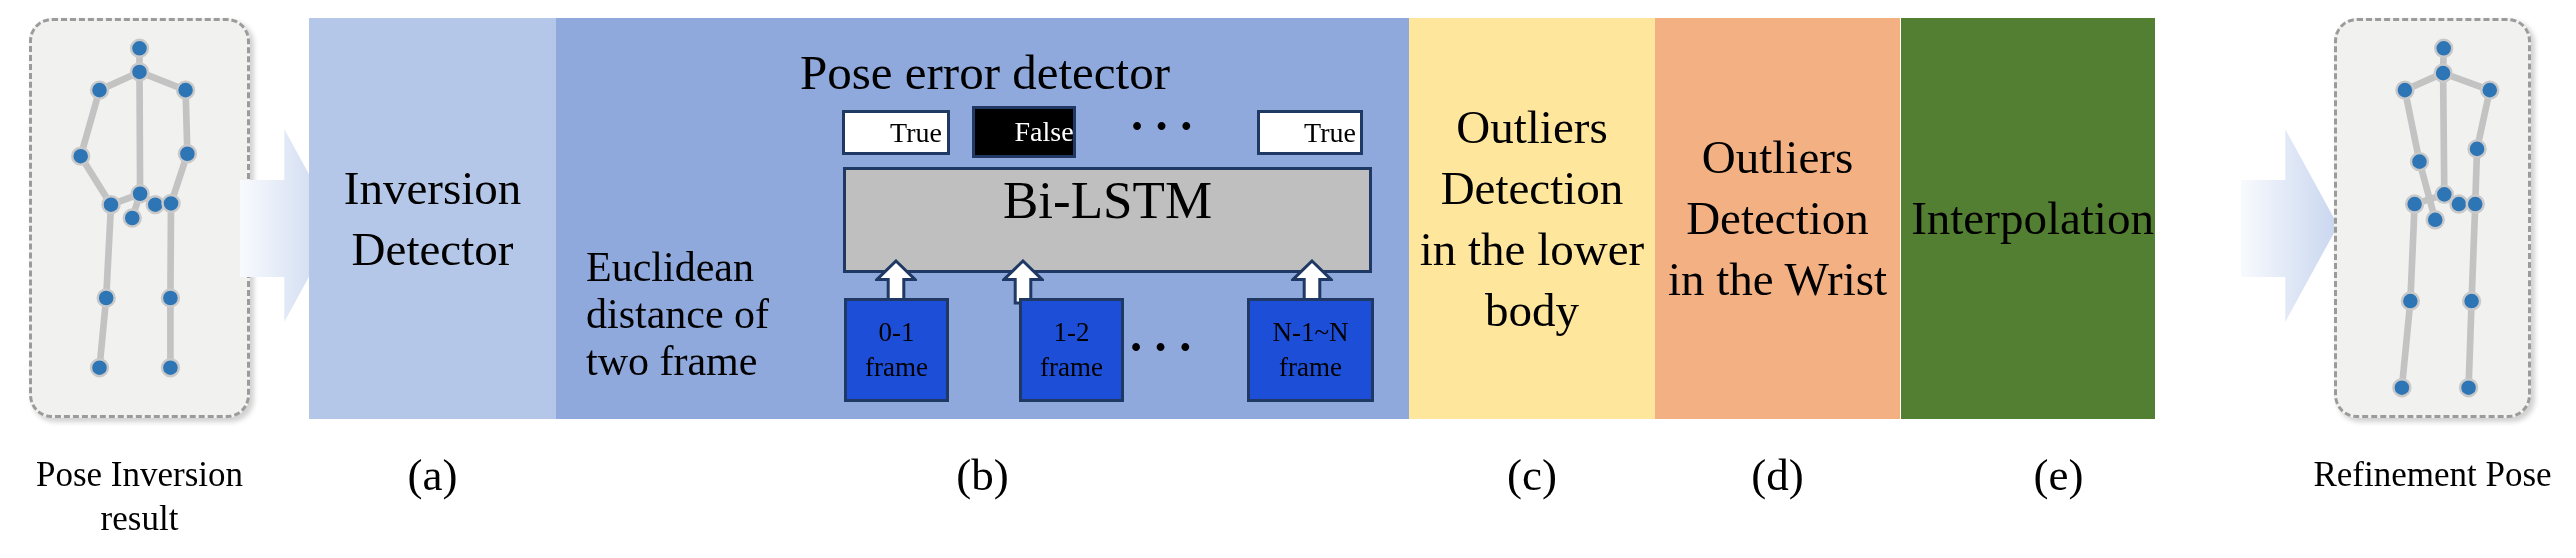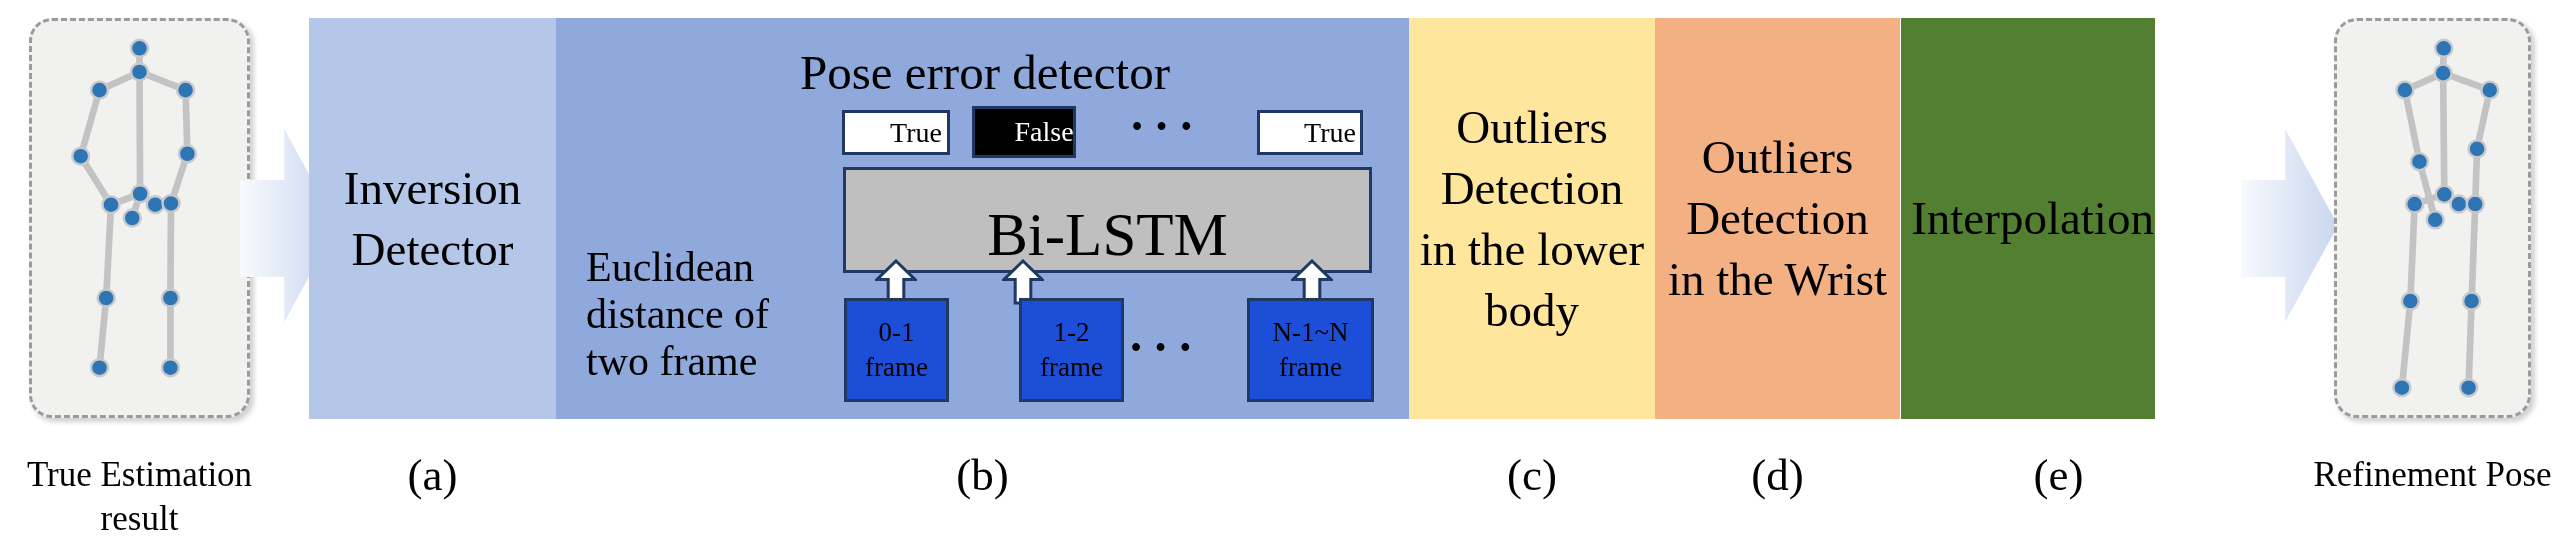--- a/index.html
+++ b/index.html
@@ -23,22 +23,22 @@
   
   .b-title{position:absolute;left:667px;top:44px;width:636px;text-align:center;font-size:49px;}
   .tfbox{
     position:absolute;background:#ffffff;border:3px solid #1f3864;box-sizing:border-box;
     display:flex;align-items:center;justify-content:center;font-size:28px;padding-left:40px;
   }
   .tfbox.false{background:#000000;color:#ffffff;}
   .dots{position:absolute;width:121px;text-align:center;font-size:29px;font-weight:bold;letter-spacing:3.6px;}
   .bilstm{
     position:absolute;left:843px;top:167px;width:529px;height:106px;background:#bfbfbf;
-    border:3px solid #1f3864;box-sizing:border-box;display:flex;align-items:flex-end;justify-content:center;
-    font-size:61px;
+    border:3px solid #1f3864;box-sizing:border-box;display:flex;align-items:flex-start;justify-content:center;
+    font-size:53px;
   }
   .framebox{
     position:absolute;top:298px;height:104px;background:#1d4ed8;border:3px solid #1f3864;
     box-sizing:border-box;text-align:center;font-size:27px;line-height:35px;
     display:flex;flex-direction:column;align-items:center;justify-content:center;
   }
   .note{position:absolute;left:586px;top:244px;width:206px;font-size:42px;line-height:47px;text-align:left;}
   
   .tag{position:absolute;top:449px;font-size:45px;text-align:center;}
   
@@ -82,21 +82,21 @@
         <circle cx="203" cy="303" r="14"></circle>
           <circle cx="229" cy="301" r="14"></circle>
         <circle cx="165" cy="325" r="14"></circle>
         <circle cx="122" cy="457" r="14"></circle>
           <circle cx="228" cy="457" r="14"></circle>
         <circle cx="111" cy="572" r="14"></circle>
           <circle cx="228" cy="572" r="14"></circle>
       </g>
     </svg>
   </div>
-  <div class="caption" style="left:9px;">True Estimation result</div>
+  <div class="caption" style="left:9px;">Pose Inversion result</div>
 
   <svg class="abs" style="left:240px;top:129px;" width="97" height="193" viewBox="0 0 160 318">
     <defs>
       <linearGradient id="ag1" x1="0" y1="0" x2="1" y2="0">
         <stop offset="0" stop-color="#f8fafd"></stop>
           <stop offset="1" stop-color="#c9d6ef"></stop>
       </linearGradient>
     </defs>
     <polygon points="0,84 73,84 73,0 160,159 73,318 73,244 0,244" fill="url(#ag1)"></polygon>
   </svg>

